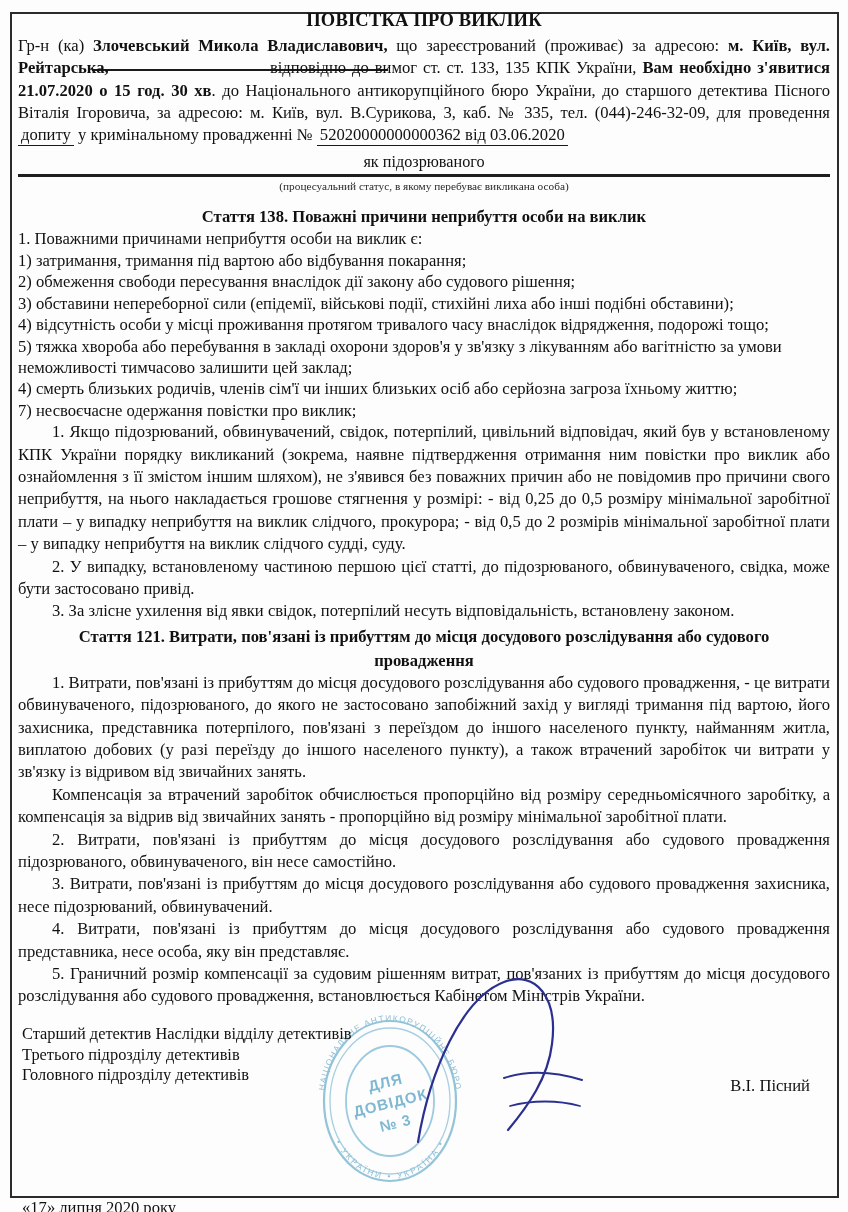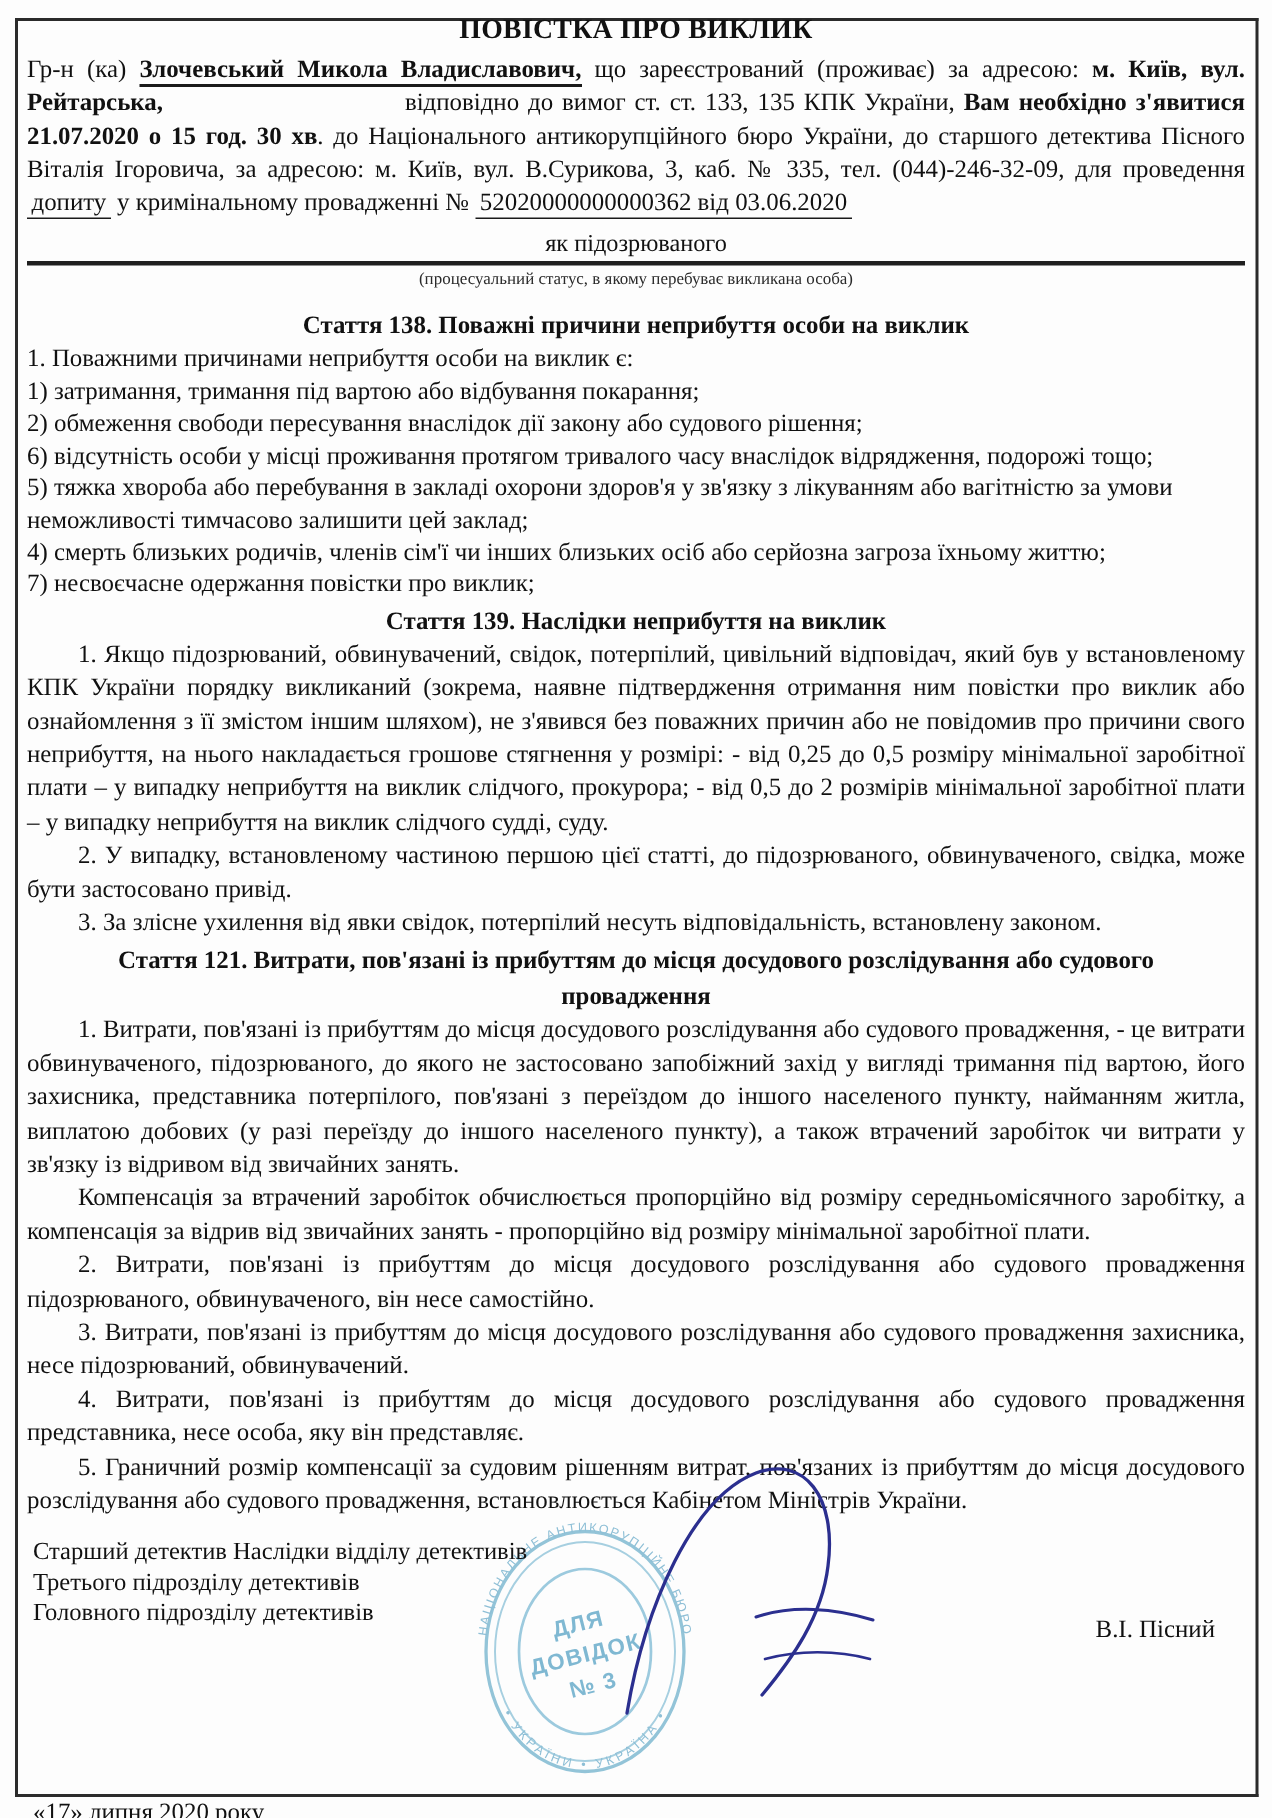--- a/index.html
+++ b/index.html
@@ -70,21 +70,21 @@
   .intro {
     font-size: 16.6px;
     line-height: 22.3px;
     text-align: justify;
     margin: 0 0 0 0;
   }
   .intro .b { font-weight: bold; }
   .intro .u-name {
     font-weight: bold;
     border-bottom: 2px solid #1a1a1a;
-    padding-bottom: 1px;
+    padding-bottom: 14px;
   }
   .intro .u-field {
     border-bottom: 1.4px solid #1a1a1a;
     padding: 0 3px 1px 3px;
   }
 
   .status-line {
     text-align: center;
     font-size: 16.2px;
     margin-top: 7px;
@@ -203,26 +203,26 @@
     </p>
 
     <div class="status-line">як підозрюваного</div>
     <div class="rule-thick"></div>
     <div class="caption">(процесуальний статус, в якому перебуває викликана особа)</div>
 
     <div class="article-head"><span>Стаття 138. Поважні причини неприбуття особи на виклик</span></div>
     <div class="list-line">1. Поважними причинами неприбуття особи на виклик є:</div>
     <div class="list-line">1) затримання, тримання під вартою або відбування покарання;</div>
     <div class="list-line">2) обмеження свободи пересування внаслідок дії закону або судового рішення;</div>
-    <div class="list-line">6) відсутність особи у місці проживання протягом тривалого часу внаслідок відрядження, подорожі тощо;</div>
+    <div class="list-line">3) обставини непереборної сили (епідемії, військові події, стихійні лиха або інші подібні обставини);</div>
+    <div class="list-line">4) відсутність особи у місці проживання протягом тривалого часу внаслідок відрядження, подорожі тощо;</div>
     <div class="list-line">5) тяжка хвороба або перебування в закладі охорони здоров'я у зв'язку з лікуванням або вагітністю за умови неможливості тимчасово залишити цей заклад;</div>
     <div class="list-line">4) смерть близьких родичів, членів сім'ї чи інших близьких осіб або серйозна загроза їхньому життю;</div>
     <div class="list-line">7) несвоєчасне одержання повістки про виклик;</div>
 
-    <div class="article-head">Стаття 139. Наслідки неприбуття на виклик</div>
     <p class="para">1. Якщо підозрюваний, обвинувачений, свідок, потерпілий, цивільний відповідач, який був у встановленому КПК України порядку викликаний (зокрема, наявне підтвердження отримання ним повістки про виклик або ознайомлення з її змістом іншим шляхом), не з'явився без поважних причин або не повідомив про причини свого неприбуття, на нього накладається грошове стягнення у розмірі: - від 0,25 до 0,5 розміру мінімальної заробітної плати – у випадку неприбуття на виклик слідчого, прокурора; - від 0,5 до 2 розмірів мінімальної заробітної плати – у випадку неприбуття на виклик слідчого судді, суду.</p>
     <p class="para">2. У випадку, встановленому частиною першою цієї статті, до підозрюваного, обвинуваченого, свідка, може бути застосовано привід.</p>
     <p class="para">3. За злісне ухилення від явки свідок, потерпілий несуть відповідальність, встановлену законом.</p>
 
     <div class="article-head">Стаття 121. Витрати, пов'язані із прибуттям до місця досудового розслідування або судового</div>
     <div class="article-head">провадження</div>
 
     <p class="para">1. Витрати, пов'язані із прибуттям до місця досудового розслідування або судового провадження, - це витрати обвинуваченого, підозрюваного, до якого не застосовано запобіжний захід у вигляді тримання під вартою, його захисника, представника потерпілого, пов'язані з переїздом до іншого населеного пункту, найманням житла, виплатою добових (у разі переїзду до іншого населеного пункту), а також втрачений заробіток чи витрати у зв'язку із відривом від звичайних занять.</p>
     <p class="para">Компенсація за втрачений заробіток обчислюється пропорційно від розміру середньомісячного заробітку, а компенсація за відрив від звичайних занять - пропорційно від розміру мінімальної заробітної плати.</p>
     <p class="para">2. Витрати, пов'язані із прибуттям до місця досудового розслідування або судового провадження підозрюваного, обвинуваченого, він несе самостійно.</p>

